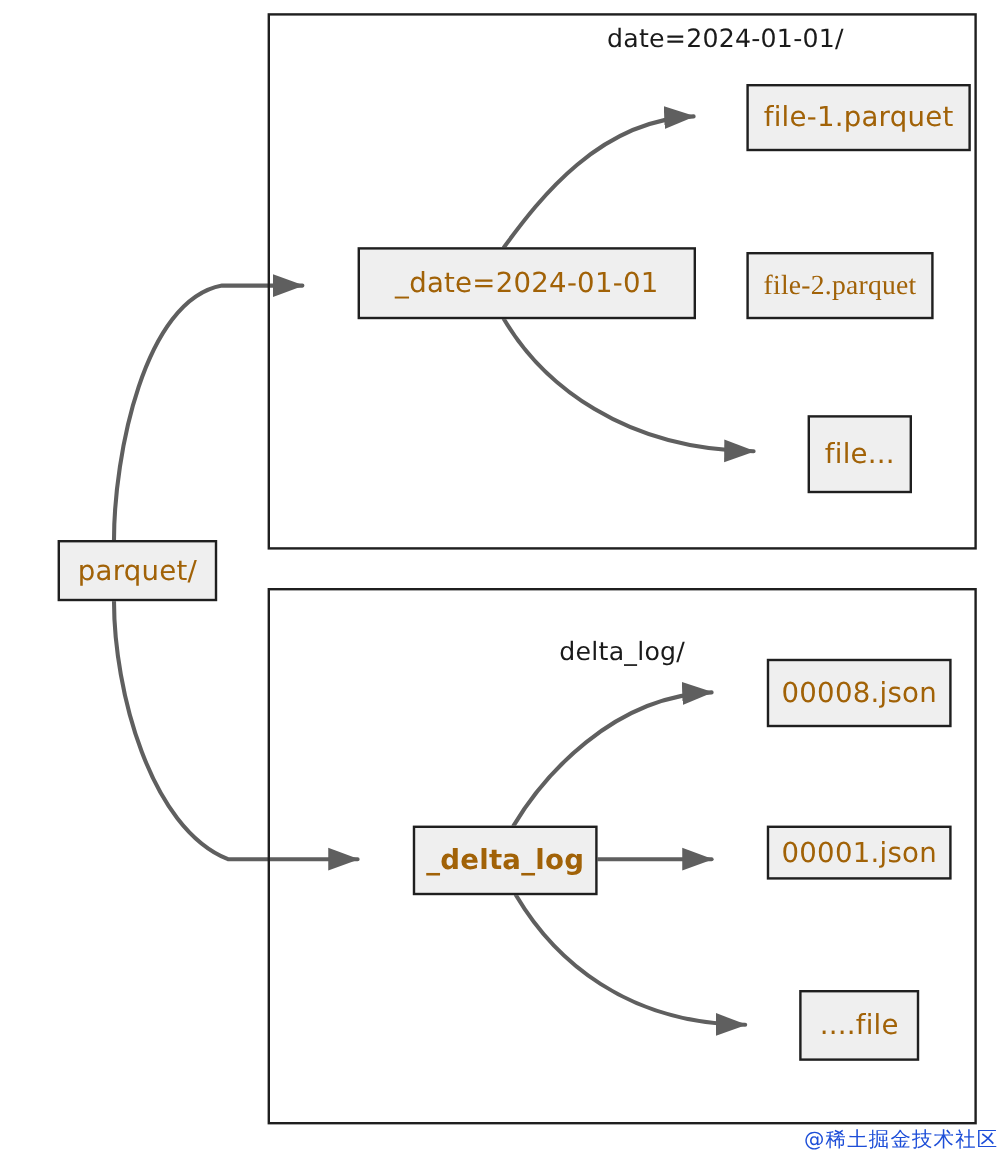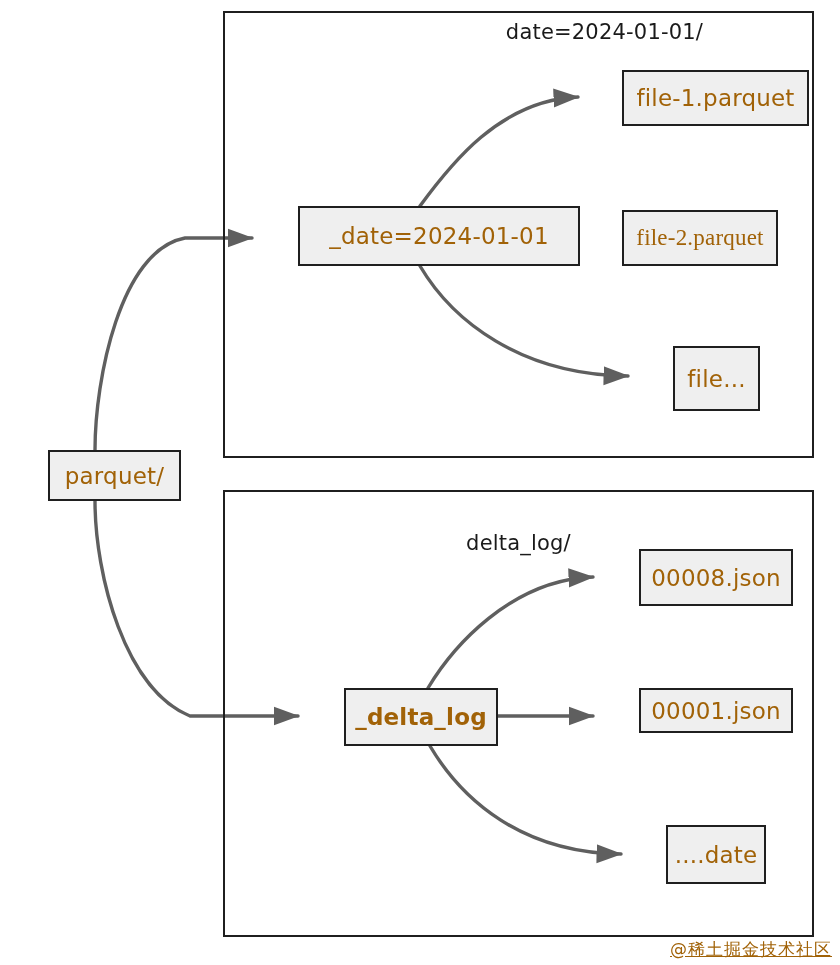--- a/index.html
+++ b/index.html
@@ -51,24 +51,23 @@
     color: #a16207;
     white-space: nowrap;
     letter-spacing: 0.2px;
     margin-left: 36px;
   }
   .watermark {
     position: absolute;
     right: 8px;
     bottom: 4px;
     font-size: 17px;
-    color: #a16207;
+    color: #1d4ed8;
     white-space: nowrap;
     letter-spacing: 1px;
-    text-decoration: underline;
   }
 </style>
 </head>
 <body>
 
 <div id="canvas">
 
   <svg class="wires" viewBox="0 0 840 965" xmlns="http://www.w3.org/2000/svg">
     <defs>
       <marker id="arrow" markerWidth="9" markerHeight="9" refX="7.2" refY="3.1" orient="auto" markerUnits="strokeWidth">
@@ -108,17 +107,17 @@
   <div class="node" style="left:586px; top:210px; width:156px; height:56px;font-family:Liberation Serif, serif;">file-2.parquet</div>
 
   <div class="node" style="left:637px; top:346px; width:87px; height:65px;">file...</div>
 
   <div class="node" style="left:308px; top:688px; width:154px; height:58px;font-weight:bold;">_delta_log</div>
 
   <div class="node" style="left:603px; top:549px; width:154px; height:57px;">00008.json</div>
 
   <div class="node" style="left:603px; top:688px; width:154px; height:45px;">00001.json</div>
 
-  <div class="node" style="left:630px; top:825px; width:100px; height:59px;">....date</div>
+  <div class="node" style="left:630px; top:825px; width:100px; height:59px;">....file</div>
 
   <div class="watermark">@稀土掘金技术社区</div>
 
 </div>
 
 </body></html>

